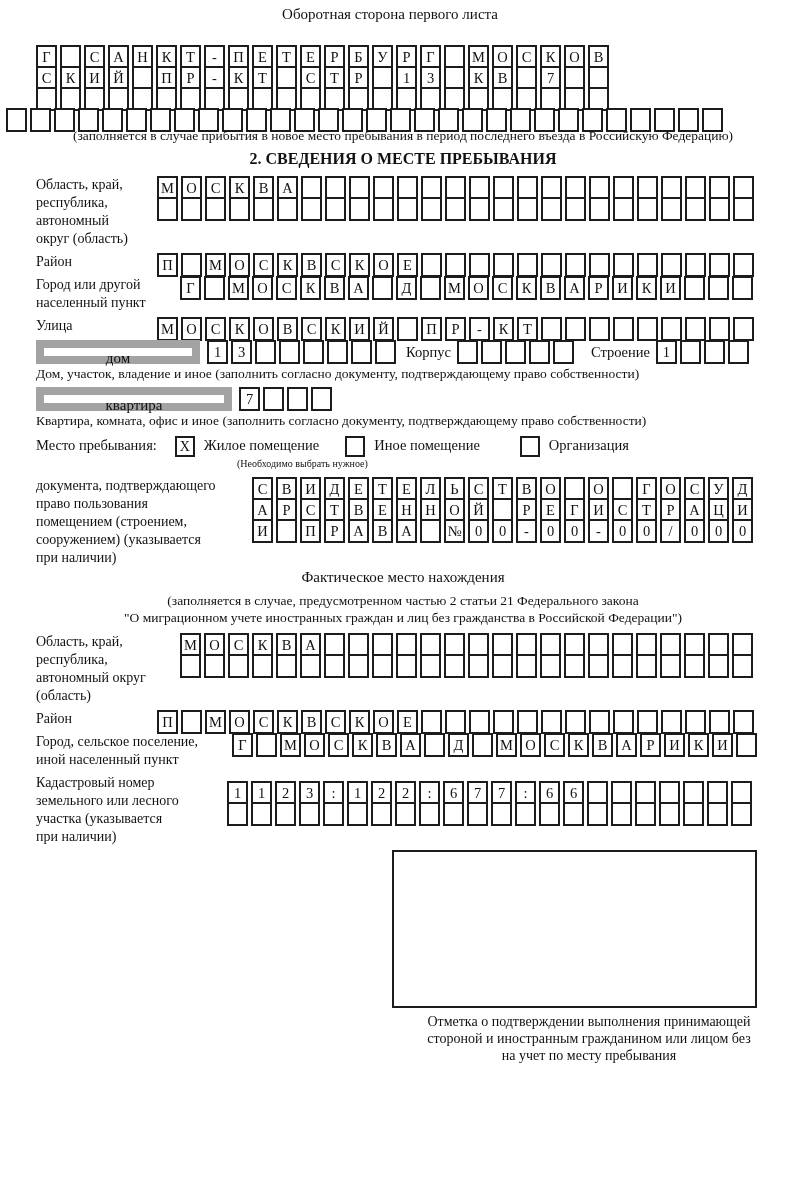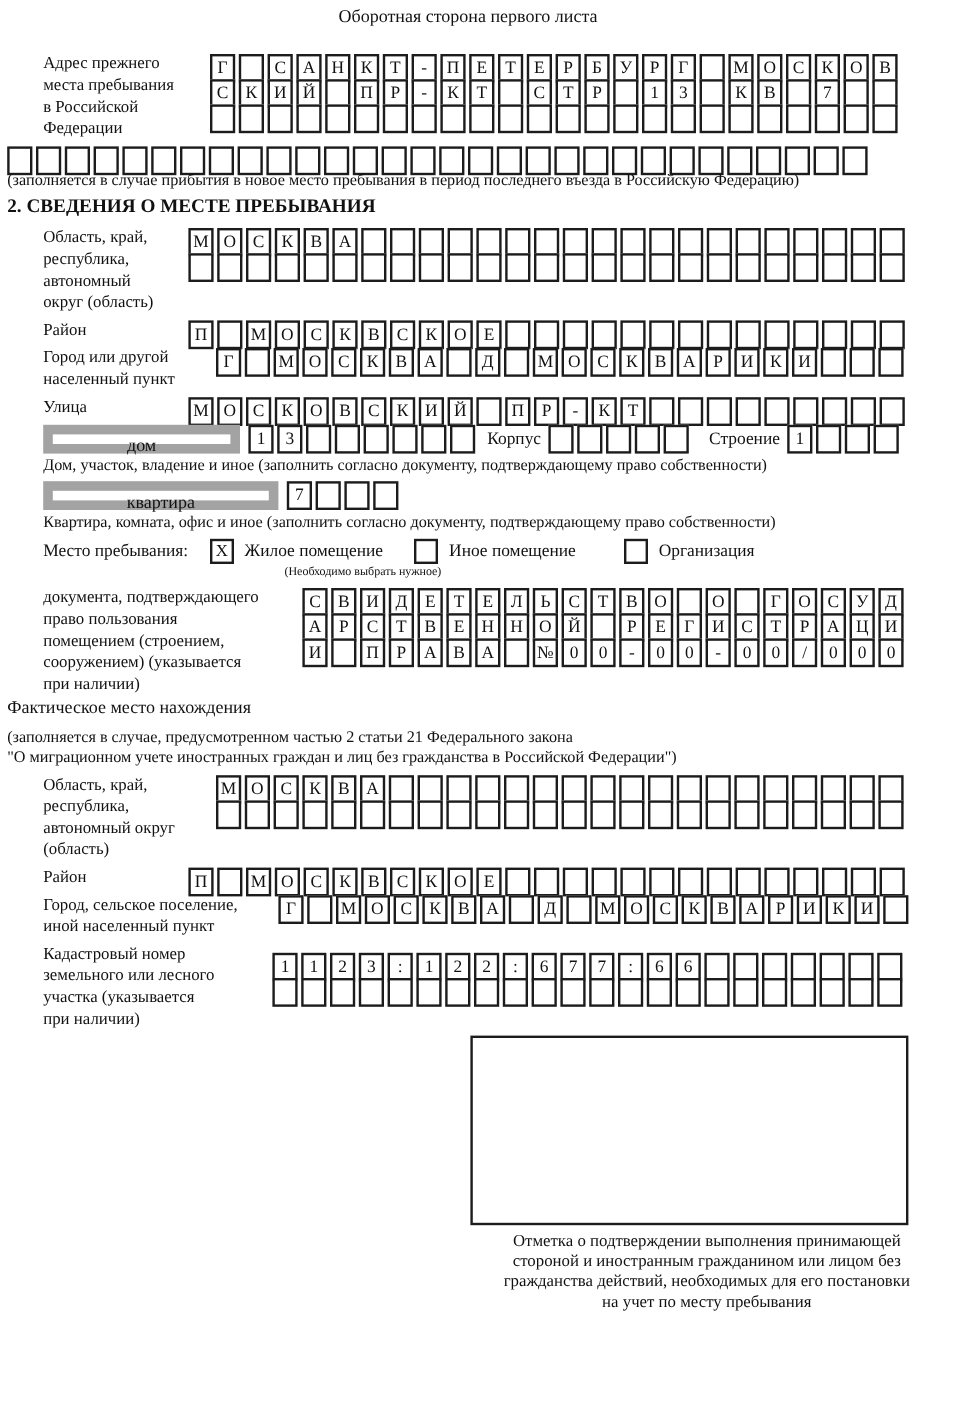--- a/index.html
+++ b/index.html
@@ -12,21 +12,21 @@
   .field-row { display:flex; align-items:flex-start; margin-bottom:5px; }
   .label-col { flex-shrink:0; font-size:14px; line-height:18px; }
   .lbl-line { white-space:nowrap; }
 
   .cells-row { white-space:nowrap; height:16px; margin-bottom:5px; }
   .cells-row:last-child { margin-bottom:0; }
   .cell { display:inline-block; box-sizing:border-box; width:21px; height:24px;
           border:2px solid #1c1c1c; margin-right:3px; text-align:center;
           font-size:14.5px; line-height:20px; vertical-align:top; background:#fff; }
 
-  .full-center { margin-left:-30px; width:794px; }
+  .full-center { margin-left:-30px; width:794px; text-align:center; }
   .center-note { font-size:13.5px; line-height:16px; margin-bottom:6px; }
   .section-title { font-weight:bold; font-size:16px; margin:4px 0 8px -30px; }
 
   .overflow-row { margin-left:-30px; margin-bottom:4px; }
 
   .named-box { box-sizing:border-box; border:8px solid #a3a3a3; height:24px;
                text-align:center; font-size:15px; line-height:20px; flex-shrink:0; }
   .inline-cells { white-space:nowrap; height:24px; }
   .inline-label { font-size:14.5px; line-height:24px; }
 
@@ -50,26 +50,20 @@
                    font-size:14px; line-height:17px; }
 </style>
 </head>
 <body>
 
 <div class="page">
 
   <div class="corner">Оборотная сторона первого листа</div>
 
   <div class="field-row" style="margin-top:22px">
-    <div class="label-col" style="width:139px">
-        <div class="lbl-line">Адрес прежнего</div>
-        <div class="lbl-line">места пребывания</div>
-        <div class="lbl-line">в Российской</div>
-        <div class="lbl-line">Федерации</div>
-      </div>
     <div>
       <div class="cells-row"><span class="cell">Г</span><span class="cell"></span><span class="cell">С</span><span class="cell">А</span><span class="cell">Н</span><span class="cell">К</span><span class="cell">Т</span><span class="cell">-</span><span class="cell">П</span><span class="cell">Е</span><span class="cell">Т</span><span class="cell">Е</span><span class="cell">Р</span><span class="cell">Б</span><span class="cell">У</span><span class="cell">Р</span><span class="cell">Г</span><span class="cell"></span><span class="cell">М</span><span class="cell">О</span><span class="cell">С</span><span class="cell">К</span><span class="cell">О</span><span class="cell">В</span></div>
       <div class="cells-row"><span class="cell">С</span><span class="cell">К</span><span class="cell">И</span><span class="cell">Й</span><span class="cell"></span><span class="cell">П</span><span class="cell">Р</span><span class="cell">-</span><span class="cell">К</span><span class="cell">Т</span><span class="cell"></span><span class="cell">С</span><span class="cell">Т</span><span class="cell">Р</span><span class="cell"></span><span class="cell">1</span><span class="cell">3</span><span class="cell"></span><span class="cell">К</span><span class="cell">В</span><span class="cell"></span><span class="cell">7</span><span class="cell"></span><span class="cell"></span></div>
       <div class="cells-row"><span class="cell"></span><span class="cell"></span><span class="cell"></span><span class="cell"></span><span class="cell"></span><span class="cell"></span><span class="cell"></span><span class="cell"></span><span class="cell"></span><span class="cell"></span><span class="cell"></span><span class="cell"></span><span class="cell"></span><span class="cell"></span><span class="cell"></span><span class="cell"></span><span class="cell"></span><span class="cell"></span><span class="cell"></span><span class="cell"></span><span class="cell"></span><span class="cell"></span><span class="cell"></span><span class="cell"></span></div>
     </div>
   </div>
   <div class="cells-row overflow-row"><span class="cell"></span><span class="cell"></span><span class="cell"></span><span class="cell"></span><span class="cell"></span><span class="cell"></span><span class="cell"></span><span class="cell"></span><span class="cell"></span><span class="cell"></span><span class="cell"></span><span class="cell"></span><span class="cell"></span><span class="cell"></span><span class="cell"></span><span class="cell"></span><span class="cell"></span><span class="cell"></span><span class="cell"></span><span class="cell"></span><span class="cell"></span><span class="cell"></span><span class="cell"></span><span class="cell"></span><span class="cell"></span><span class="cell"></span><span class="cell"></span><span class="cell"></span><span class="cell"></span><span class="cell"></span></div>
   <div class="center-note full-center">(заполняется в случае прибытия в новое место пребывания в период последнего въезда в Российскую Федерацию)</div>
 
   <div class="section-title full-center">2. СВЕДЕНИЯ О МЕСТЕ ПРЕБЫВАНИЯ</div>
@@ -183,17 +177,16 @@
     <div style="padding-top:7px">
       <div class="cells-row"><span class="cell">1</span><span class="cell">1</span><span class="cell">2</span><span class="cell">3</span><span class="cell">:</span><span class="cell">1</span><span class="cell">2</span><span class="cell">2</span><span class="cell">:</span><span class="cell">6</span><span class="cell">7</span><span class="cell">7</span><span class="cell">:</span><span class="cell">6</span><span class="cell">6</span><span class="cell"></span><span class="cell"></span><span class="cell"></span><span class="cell"></span><span class="cell"></span><span class="cell"></span><span class="cell"></span></div>
       <div class="cells-row"><span class="cell"></span><span class="cell"></span><span class="cell"></span><span class="cell"></span><span class="cell"></span><span class="cell"></span><span class="cell"></span><span class="cell"></span><span class="cell"></span><span class="cell"></span><span class="cell"></span><span class="cell"></span><span class="cell"></span><span class="cell"></span><span class="cell"></span><span class="cell"></span><span class="cell"></span><span class="cell"></span><span class="cell"></span><span class="cell"></span><span class="cell"></span><span class="cell"></span></div>
     </div>
   </div>
 
   <div class="stamp-box"></div>
   <div class="stamp-caption">
       <div class="lbl-line">Отметка о подтверждении выполнения принимающей</div>
       <div class="lbl-line">стороной и иностранным гражданином или лицом без</div>
-      <div class="lbl-line">гражданства действий, необходимых для его постановки</div>
       <div class="lbl-line">на учет по месту пребывания</div>
     </div>
 
 </div>
 
 </body></html>

